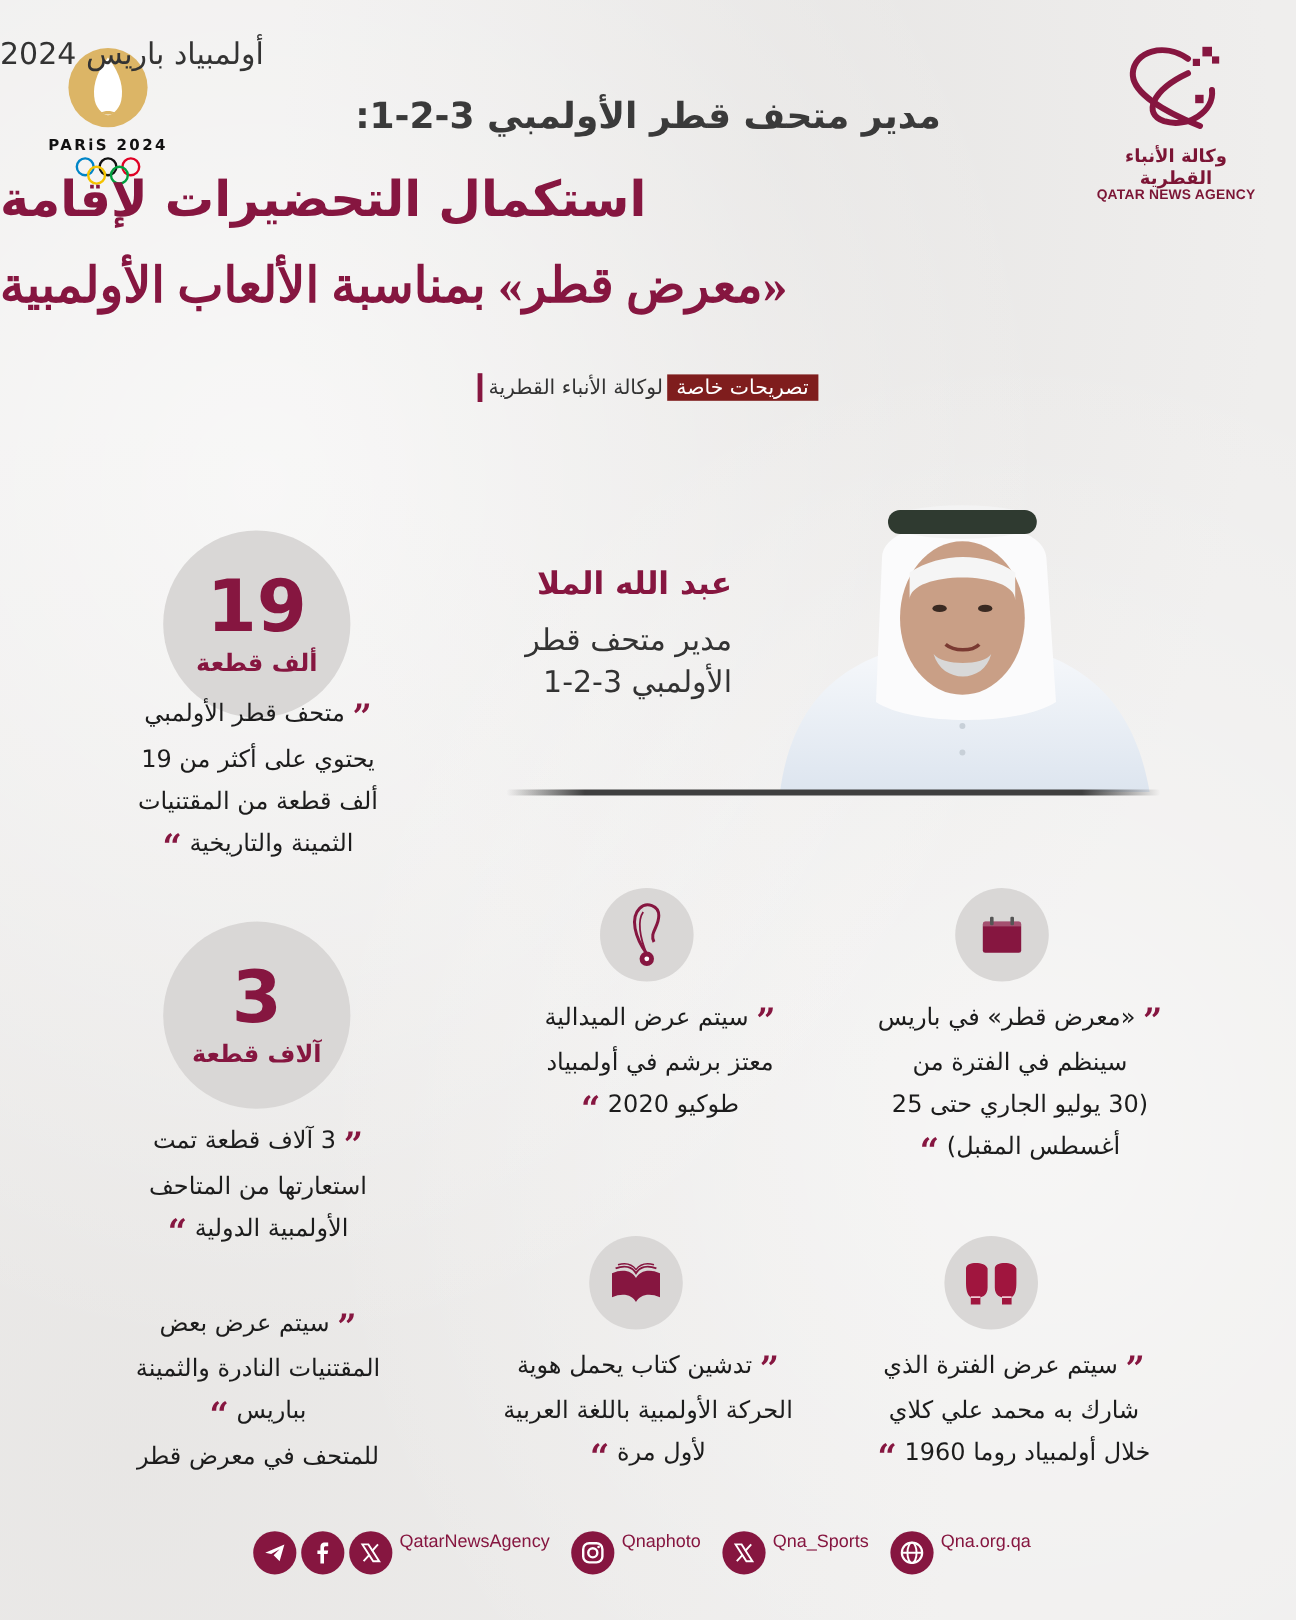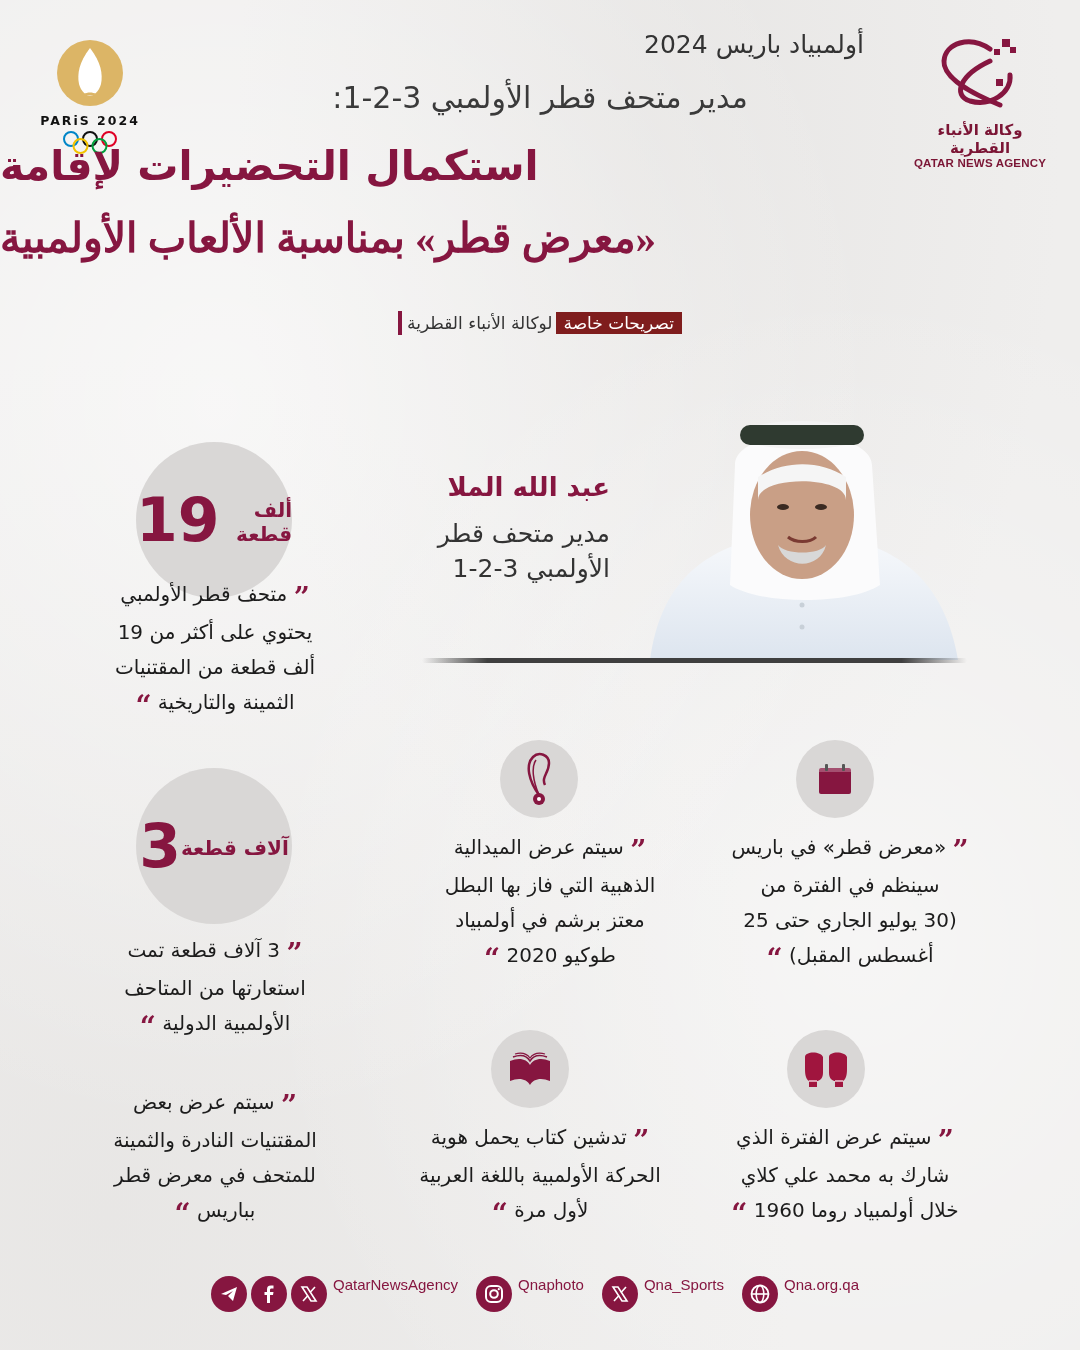--- a/index.html
+++ b/index.html
@@ -27,36 +27,36 @@
     .paris-word {
       font-family: "DejaVu Sans", sans-serif; font-size: 12.5px; letter-spacing: 2px;
       font-weight: bold; color: #111; margin-top: 7px;
     }
     .rings { margin-top: 2px; }
 
     .qna-logo { left: 905px; top: 35px; width: 150px; text-align: center; }
     .qna-ar { font-size: 15px; color: #7b1535; font-weight: bold; direction: rtl; margin-top: 2px; }
     .qna-en { font-family: "Liberation Sans", sans-serif; font-size: 11.5px; font-weight: bold; color: #7b1535; letter-spacing: 0.2px; }
 
-    .kicker { left: 0; width: 864px; top: 30px; text-align: right; font-size: 25px; color: #333; direction: rtl; }
-    .subhead { left: 0; width: 1080px; top: 80px; text-align: center; font-size: 30px; font-weight: normal; color: #3a3a3a; direction: rtl; }
+    .kicker { left: 0; width: 864px; top: 30px; text-align: left; font-size: 25px; color: #333; direction: rtl; }
+    .subhead { left: 0; width: 1080px; top: 80px; text-align: center; font-size: 30px; font-weight: bold; color: #3a3a3a; direction: rtl; }
     .headline { left: 0; width: 1080px; text-align: left; font-size: 41px; font-weight: bold; color: #861640; direction: rtl; }
     .h1 { top: 142px; }
     .h2 { top: 214px; font-family: Liberation Serif, serif; }
 
     .credit { left: 0; width: 1080px; top: 311px; text-align: center; direction: rtl; font-size: 17px; }
     .credit-inner { display: inline-flex; align-items: center; direction: rtl; }
     .credit-badge { background: #7f1d1d; color: #fff; padding: 1px 8px; font-size: 17px; }
     .credit-text { color: #333; padding: 0 3px; }
     .credit-bar { width: 4px; height: 24px; background: #861640; margin-right: 2px; }
 
     
     .stat-circle {
       width: 156px; height: 156px; border-radius: 50%; background: #d9d7d6;
-      display: flex; flex-direction: row; align-items: center; justify-content: center;
+      display: flex; flex-direction: column; align-items: center; justify-content: center;
       color: #861640;
     }
     .stat-num { font-size: 60px; font-weight: bold; line-height: 1; font-family: "DejaVu Sans", sans-serif; }
     .stat-unit { font-size: 20px; font-weight: bold; margin-top: 4px; direction: rtl; }
 
     .quote {
       direction: rtl; text-align: center; font-size: 20px; line-height: 35px; color: #1c1c1c;
     }
     .q { color: #861640; font-weight: bold; font-size: 28px; font-family: "DejaVu Serif", serif; vertical-align: -6px; }
 
@@ -200,21 +200,20 @@
 <div class="abs icon-circle" style="left:500px; top:740px;">
   <svg width="40" height="56" viewBox="0 0 40 56">
     <path d="M20 44 C10 30 6 14 14 6 C20 0 30 4 30 12 C30 22 22 26 26 34" fill="none" stroke="#861640" stroke-width="2.5"></path>
     <path d="M20 44 C14 30 12 16 17 9" fill="none" stroke="#861640" stroke-width="1.5"></path>
     <circle cx="20" cy="48" r="6" fill="#861640"></circle>
     <circle cx="20" cy="48" r="2" fill="#fff"></circle>
   </svg>
 </div>
 <div class="abs quote" style="left:400px; top:830px; width:300px;">
   <div><span class="q">”</span> <span>سيتم عرض الميدالية</span></div>
-  <div>الذهبية التي فاز بها البطل</div>
   <div>معتز برشم في أولمبياد</div>
   <div><span>طوكيو 2020</span> <span class="q">“</span></div>
 </div>
 
 <div class="abs icon-circle" style="left:787px; top:1030px;">
   <svg width="50" height="40" viewBox="0 0 50 40">
     <path d="M4 8 C4 2 20 2 22 8 L22 24 C22 30 18 32 16 32 L16 38 L8 38 L8 32 C5 30 4 26 4 20 Z" fill="#a0153e"></path>
     <path d="M28 8 C28 2 44 2 46 8 L46 20 C46 26 45 30 42 32 L42 38 L34 38 L34 32 C32 32 28 30 28 24 Z" fill="#a0153e"></path>
     <path d="M8 32 L16 32" stroke="#f0c9d4" stroke-width="1.5"></path>
     <path d="M34 32 L42 32" stroke="#f0c9d4" stroke-width="1.5"></path>
@@ -235,22 +234,22 @@
 </div>
 <div class="abs quote" style="left:395px; top:1120px; width:290px;">
   <div><span class="q">”</span> <span>تدشين كتاب يحمل هوية</span></div>
   <div>الحركة الأولمبية باللغة العربية</div>
   <div><span>لأول مرة</span> <span class="q">“</span></div>
 </div>
 
 <div class="abs quote" style="left:85px; top:1085px; width:260px;">
   <div><span class="q">”</span> <span>سيتم عرض بعض</span></div>
   <div>المقتنيات النادرة والثمينة</div>
+  <div><span>بباريس</span> <span class="q">“</span></div>
   <div>للمتحف في معرض قطر</div>
-  <div><span>بباريس</span> <span class="q">“</span></div>
 </div>
 
 <div class="abs footer">
   <div class="social-group">
     <span class="social-icon">
       <svg width="20" height="20" viewBox="0 0 20 20">
           <path d="M2 10 L18 3 L14 17 L9 12 L14 7 L7 11 Z" fill="#fff"></path>
         </svg>
     </span>
     <span class="social-icon">

